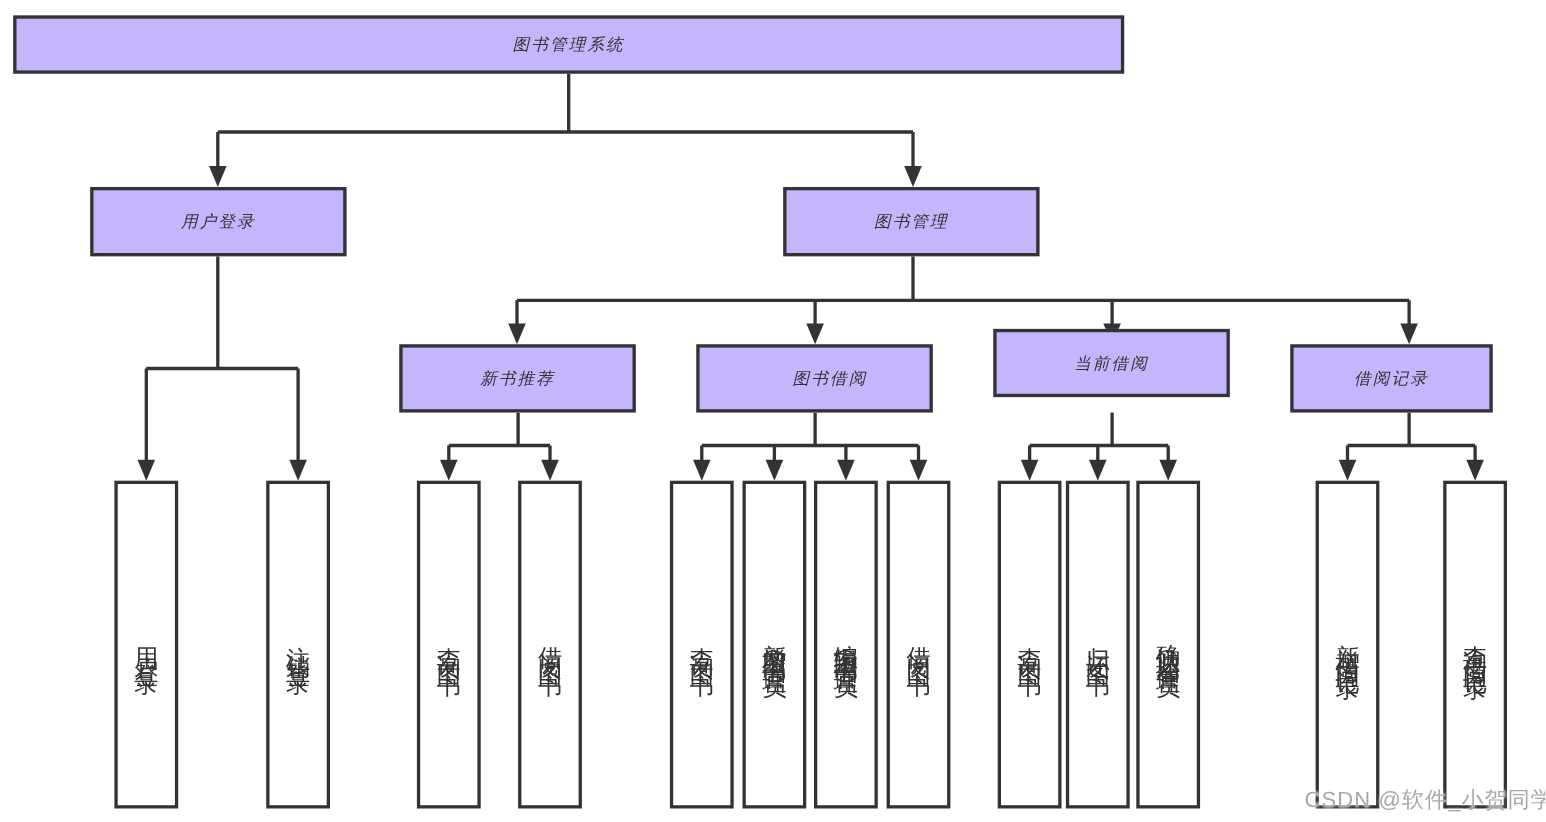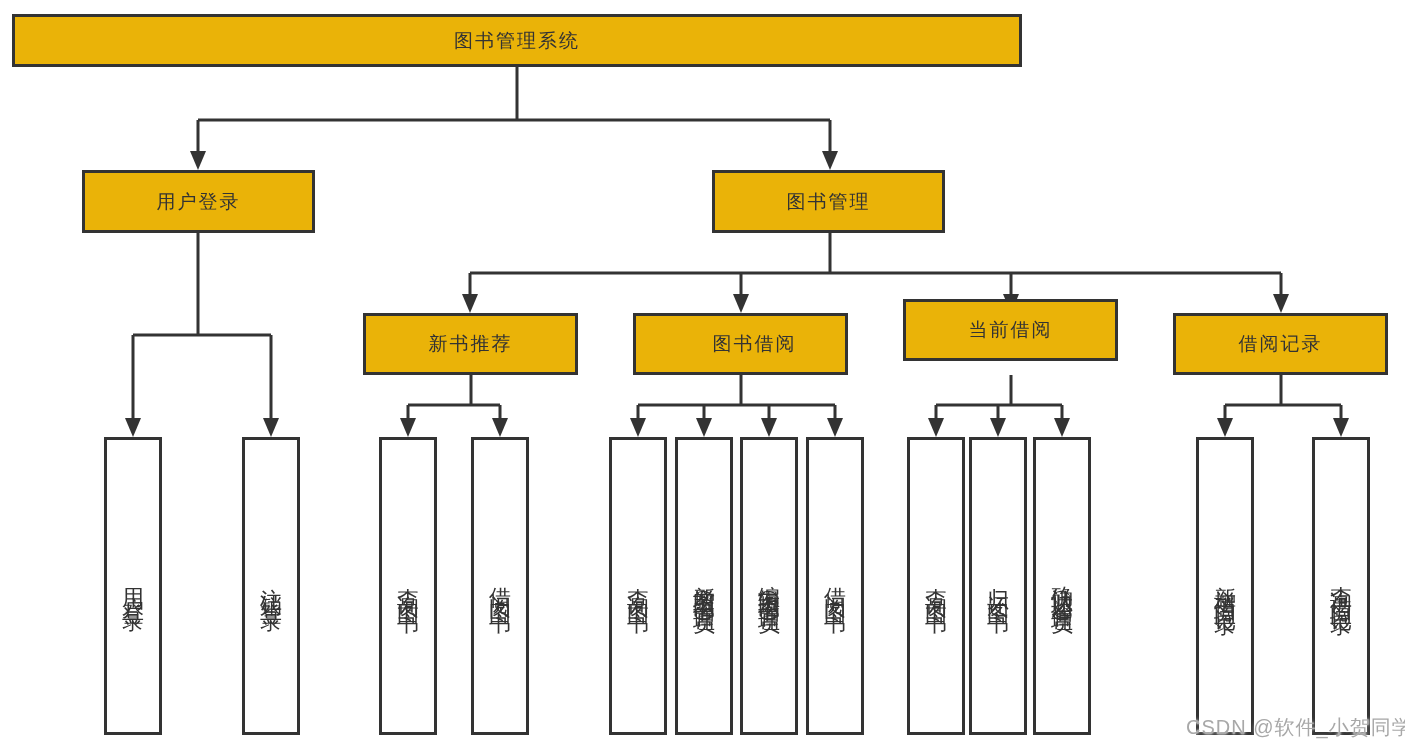--- a/index.html
+++ b/index.html
@@ -19,29 +19,30 @@
   #wires {
     position: absolute;
     left: 0;
     top: 0;
     width: 1405px;
     height: 747px;
   }
   .h-box {
     position: absolute;
     box-sizing: border-box;
-    background: #eab308;
+    background: #c4b5fd;
     border: 3px solid #333333;
     display: flex;
     align-items: center;
     justify-content: center;
-    font-size: 19px;
+    font-size: 15px;
     letter-spacing: 2px;
     color: #333333;
     white-space: nowrap;
+    font-style: italic;
   }
   .v-box {
     position: absolute;
     box-sizing: border-box;
     background: #ffffff;
     border: 3px solid #333333;
     width: 58px;
     height: 298px;
     top: 437px;
     display: flex;
@@ -103,21 +104,21 @@
   </svg>
 
   <div class="h-box" style="left:12px; top:14px; width:1010px; height:53px;">图书管理系统</div>
 
   <div class="h-box" style="left:82px; top:170px; width:233px; height:63px;">用户登录</div>
   <div class="h-box" style="left:712px; top:170px; width:233px; height:63px;">图书管理</div>
 
   <div class="h-box" style="left:363px; top:313px; width:215px; height:62px;">新书推荐</div>
   <div class="h-box" style="left:633px; top:313px; width:215px; height:62px;padding-left:28px;">图书借阅</div>
   <div class="h-box" style="left:903px; top:299px; width:215px; height:62px;">当前借阅</div>
-  <div class="h-box" style="left:1173px; top:313px; width:215px; height:62px;">借阅记录</div>
+  <div class="h-box" style="left:1173px; top:313px; width:184px; height:62px;">借阅记录</div>
 
   <div class="v-box" style="left:104px;">用户登录</div>
   <div class="v-box" style="left:242px;">注销登录</div>
 
   <div class="v-box" style="left:379px;">查询图书</div>
   <div class="v-box" style="left:471px;">借阅图书</div>
 
   <div class="v-box" style="left:609px;">查询图书</div>
   <div class="v-box" style="left:675px; letter-spacing:4px;">新增图书（管理员）</div>
   <div class="v-box" style="left:740px; letter-spacing:4px;">编辑图书（管理员）</div>

